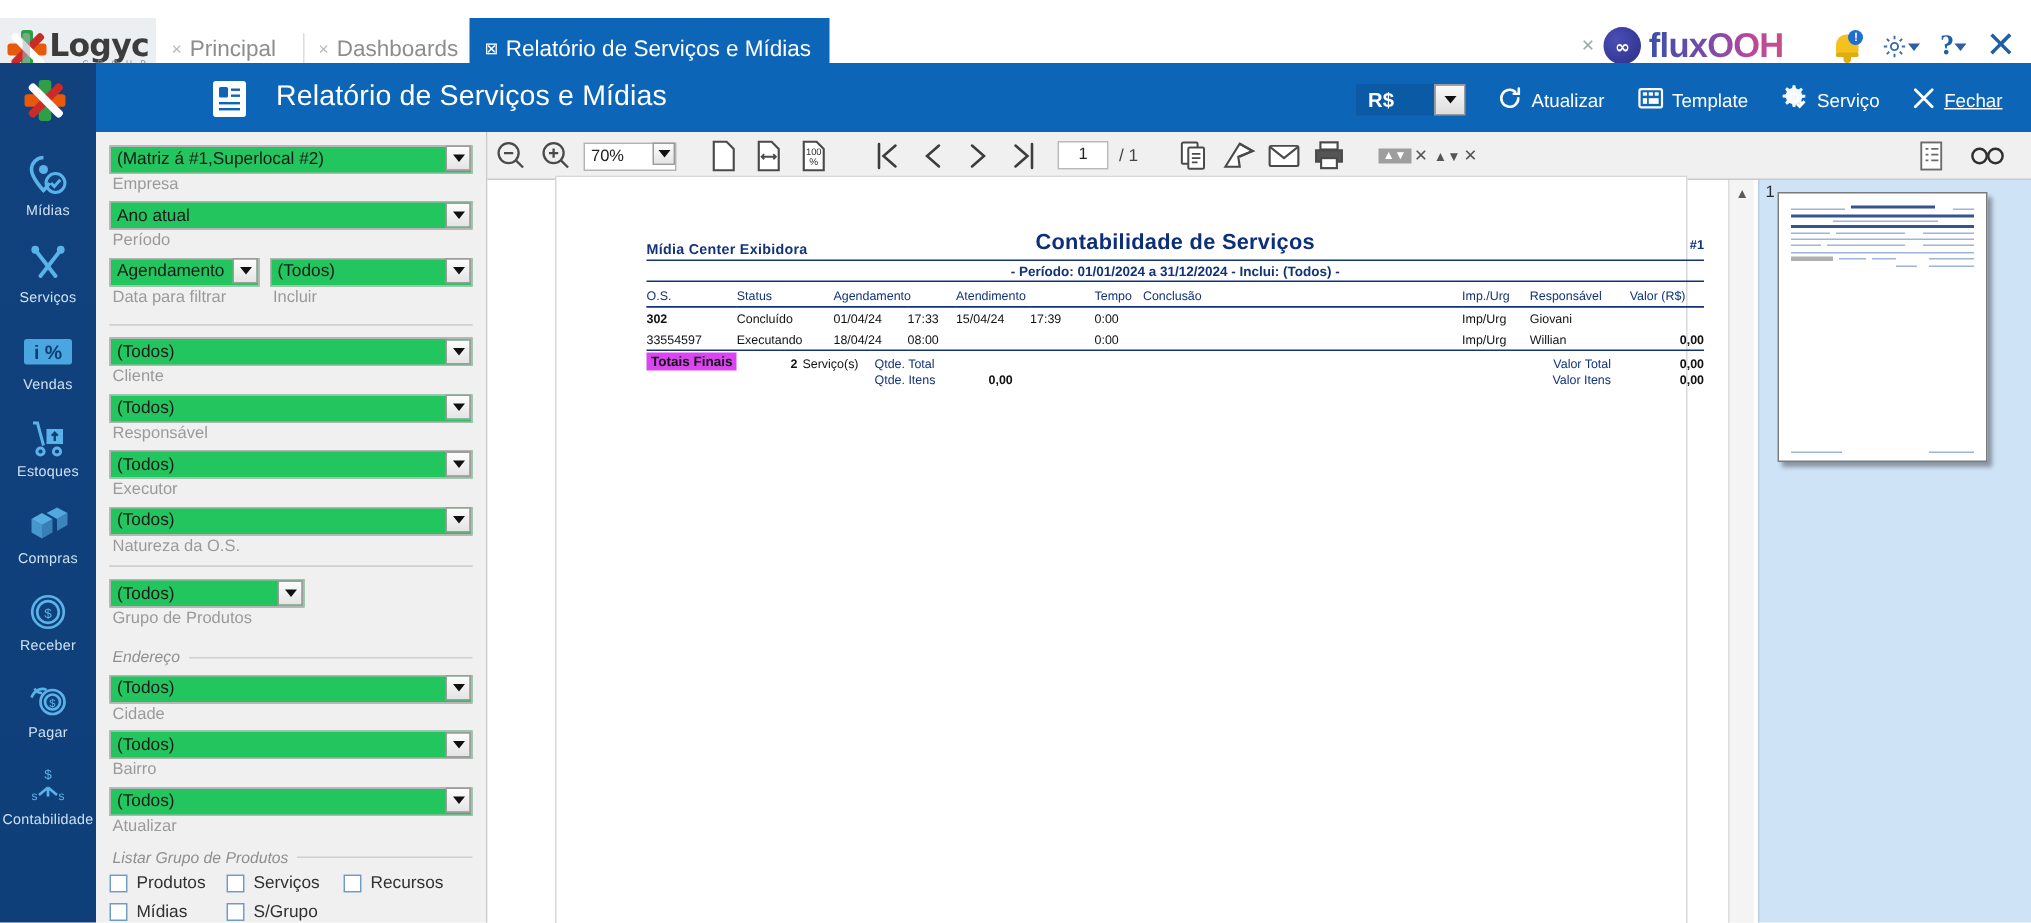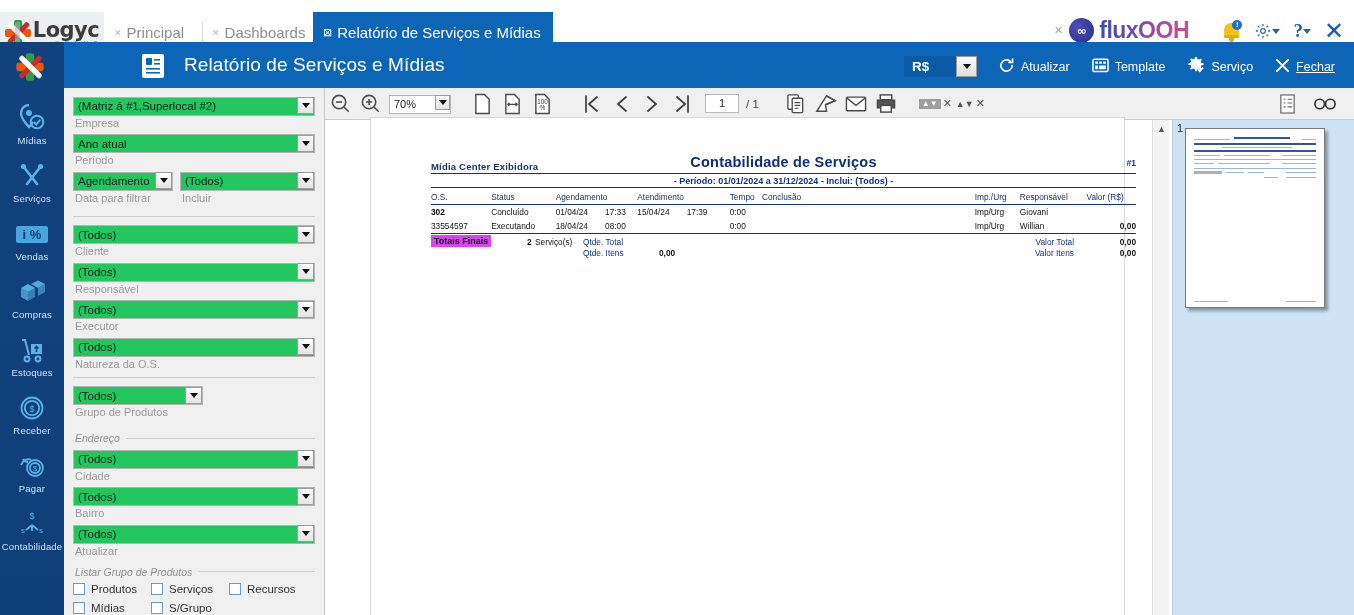--- a/index.html
+++ b/index.html
@@ -254,42 +254,42 @@
 
   <div class="nav-item">
     <div class="nic">
       <div style="background:#4aa6e0;color:#0c3d73;font-weight:bold;font-size:13px;padding:1px 7px;border-radius:2px;font-family:'Liberation Sans',sans-serif;">i %</div>
     </div>
     <div class="nlb">Vendas</div>
   </div>
 
   <div class="nav-item">
     <div class="nic">
+      <svg width="28" height="26" viewBox="0 0 28 26" stroke="#5ab3e8" stroke-width="2" fill="none">
+        <path d="M4 3h3l4 15"></path>
+          <circle cx="9" cy="22" r="2.4"></circle>
+          <circle cx="20" cy="22" r="2.4"></circle>
+        <rect x="13" y="7" width="11" height="10" fill="#5ab3e8" stroke="none"></rect>
+        <path d="M18.5 15V9.5M16.5 11.5l2-2 2 2" stroke="#0f3f79" stroke-width="1.6"></path>
+      </svg>
+    </div>
+    <div class="nlb">Estoques</div>
+  </div>
+
+  <div class="nav-item">
+    <div class="nic">
       <svg width="28" height="26" viewBox="0 0 28 26" fill="#5ab3e8">
         <path d="M3 9l7-4 7 4-7 4z" opacity=".95"></path>
           <path d="M3 9v9l7 4V13z" opacity=".75"></path>
           <path d="M17 9v9l-7 4V13z" opacity=".55"></path>
         <path d="M13 5l7-3.6L27 5l-7 4z" opacity=".9"></path>
           <path d="M20 9v8l7-4V5z" opacity=".6"></path>
       </svg>
     </div>
     <div class="nlb">Compras</div>
-  </div>
-
-  <div class="nav-item">
-    <div class="nic">
-      <svg width="28" height="26" viewBox="0 0 28 26" stroke="#5ab3e8" stroke-width="2" fill="none">
-        <path d="M4 3h3l4 15"></path>
-          <circle cx="9" cy="22" r="2.4"></circle>
-          <circle cx="20" cy="22" r="2.4"></circle>
-        <rect x="13" y="7" width="11" height="10" fill="#5ab3e8" stroke="none"></rect>
-        <path d="M18.5 15V9.5M16.5 11.5l2-2 2 2" stroke="#0f3f79" stroke-width="1.6"></path>
-      </svg>
-    </div>
-    <div class="nlb">Estoques</div>
   </div>
 
   <div class="nav-item">
     <div class="nic">
       <svg width="26" height="26" viewBox="0 0 26 26" stroke="#5ab3e8" stroke-width="1.8" fill="none">
         <circle cx="13" cy="13" r="10.5"></circle>
           <circle cx="13" cy="13" r="7.2"></circle>
         <text x="13" y="17" font-size="9" fill="#5ab3e8" stroke="none" text-anchor="middle" font-family="Liberation Sans">$</text>
       </svg>
     </div>

